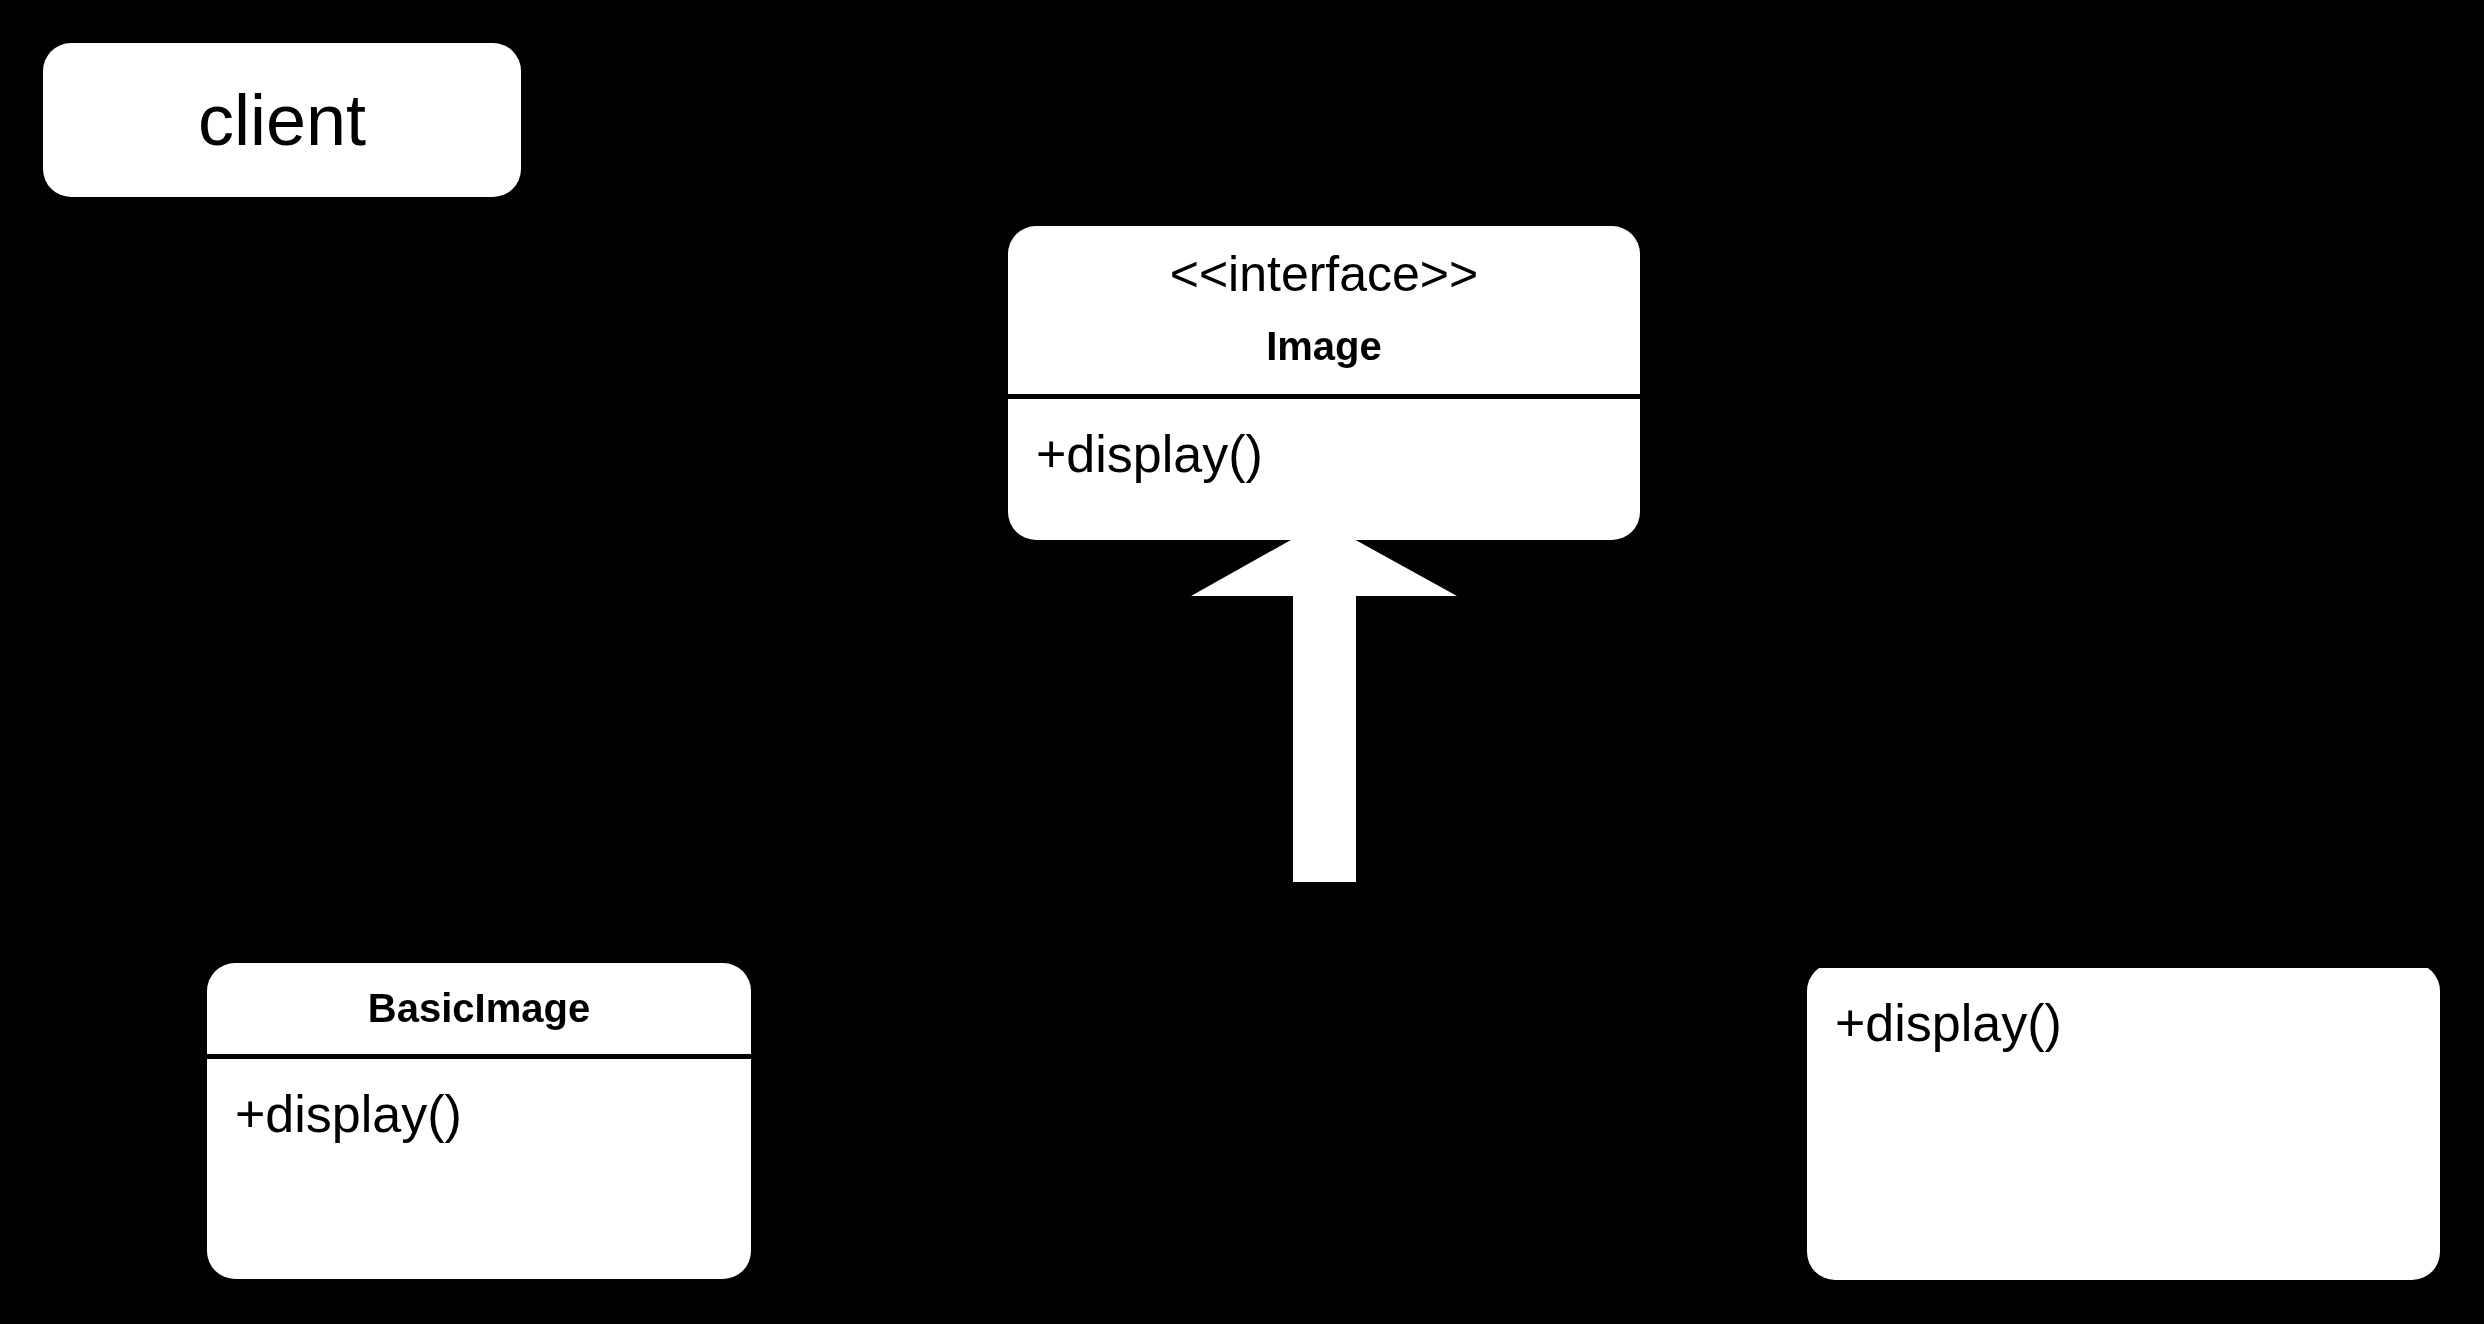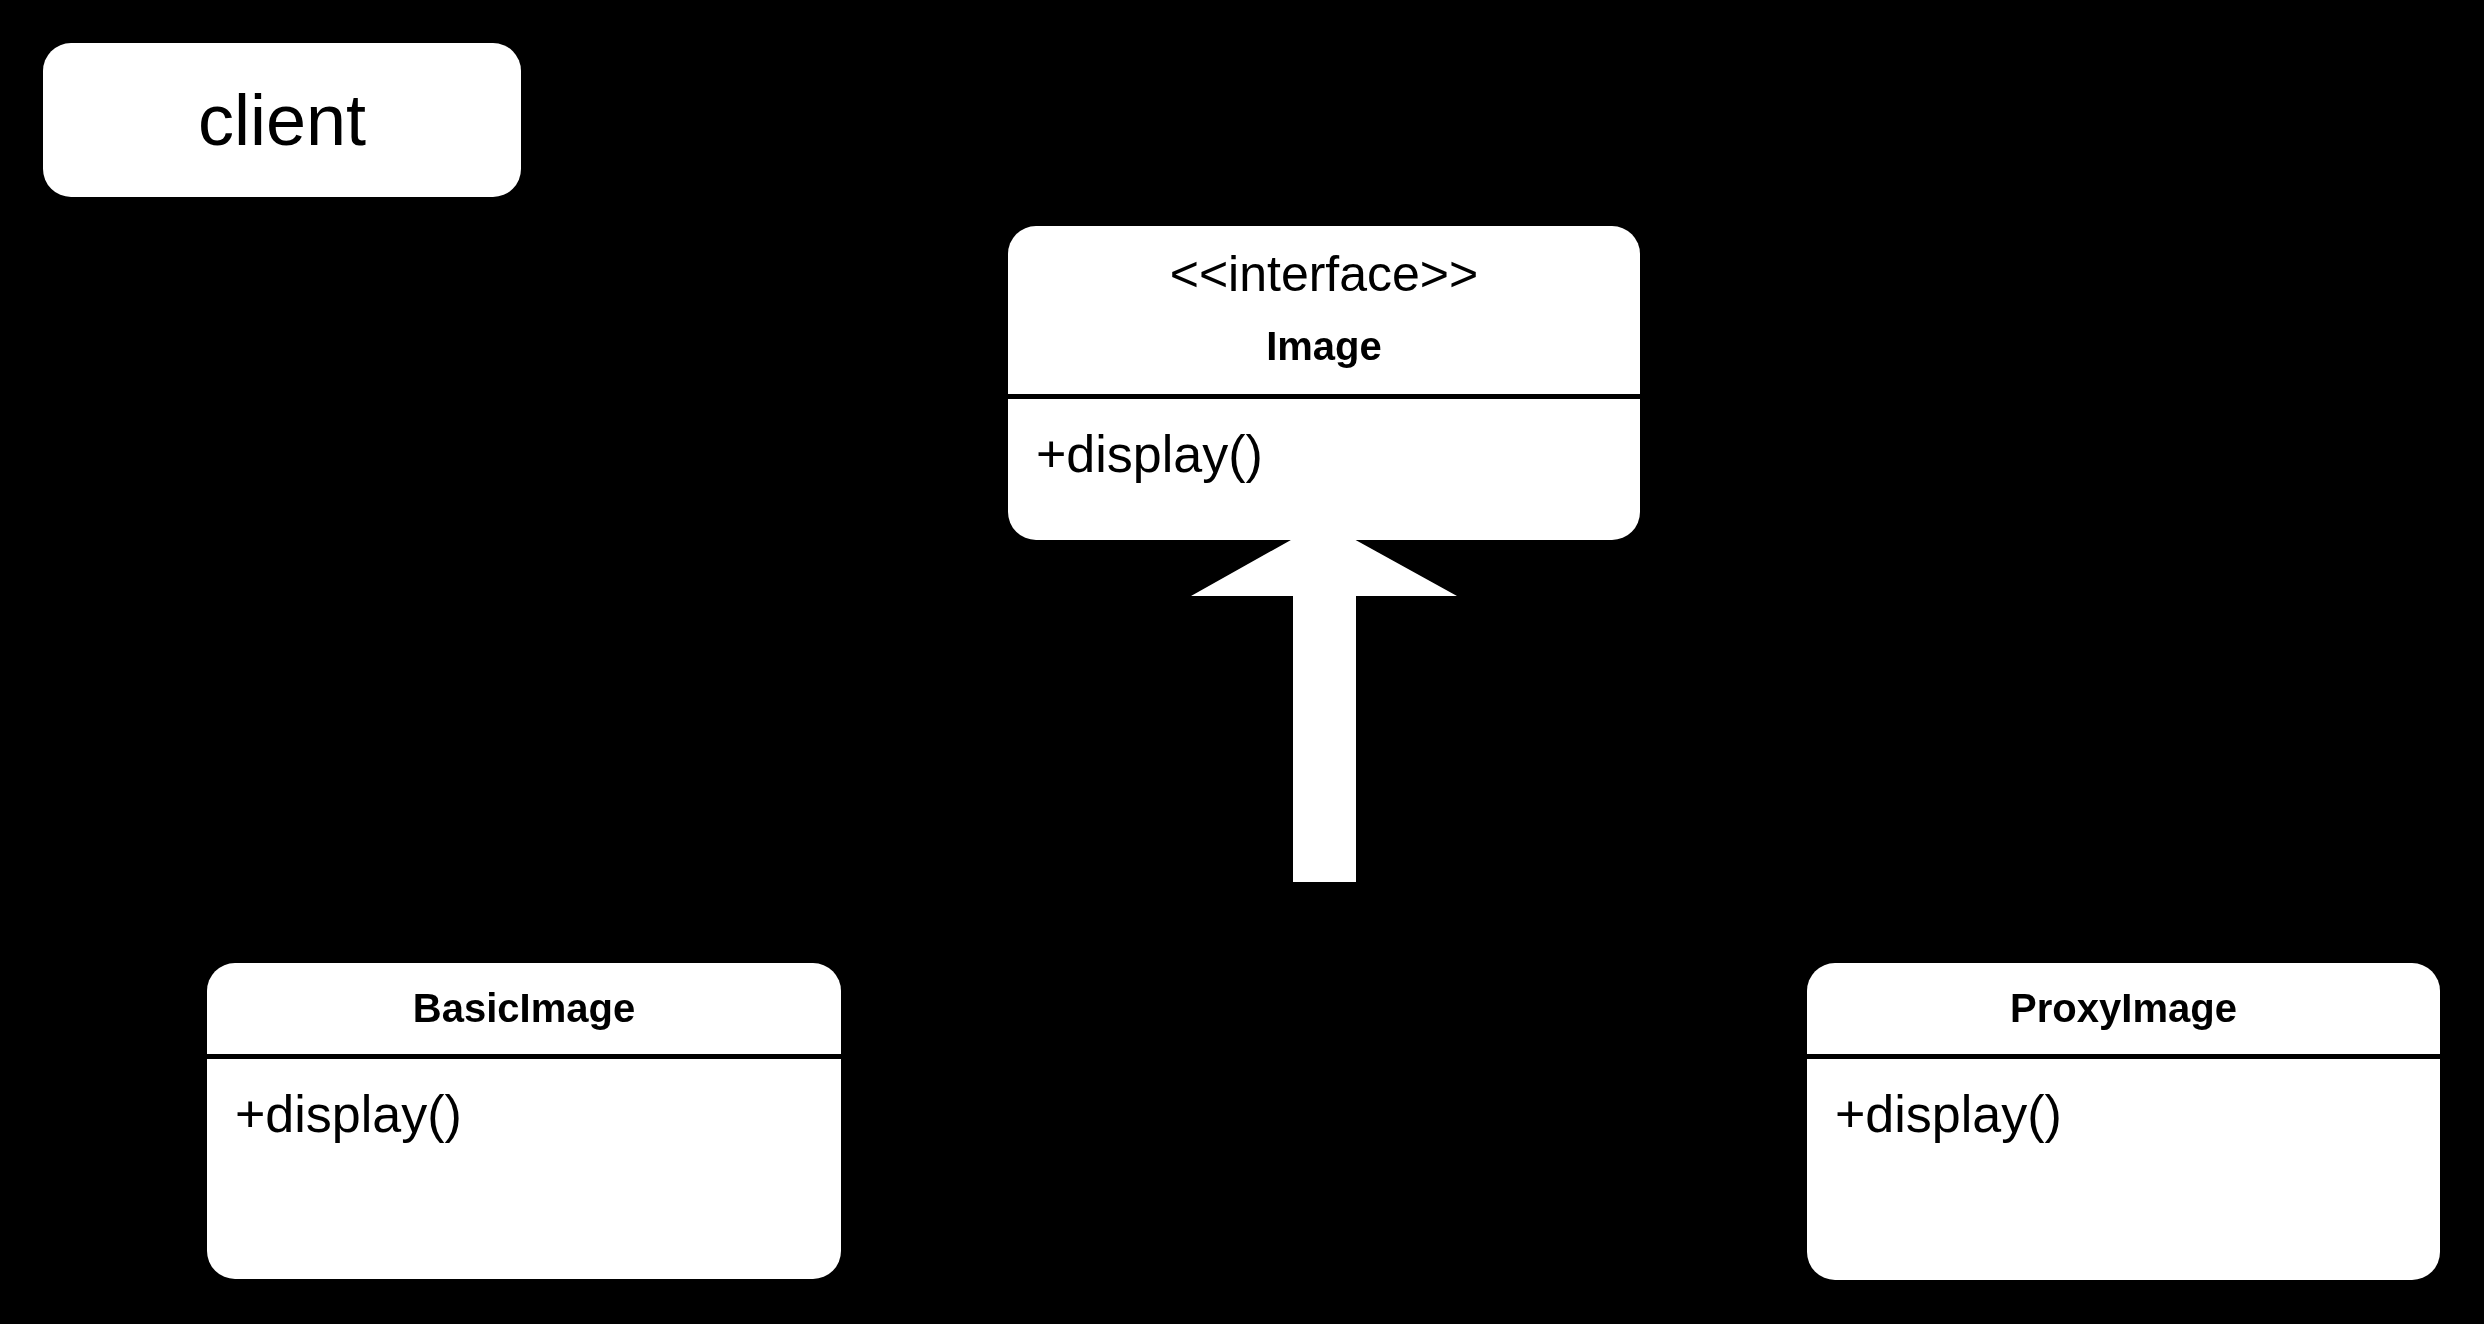--- a/index.html
+++ b/index.html
@@ -31,21 +31,21 @@
     flex-direction: column;
     border-radius: 28px;
   }
   .client-box {
     left: 43px; top: 43px; width: 478px; height: 154px;
     align-items: center;
     justify-content: center;
     font-size: 72px;
   }
   .interface-box { left: 1008px; top: 204px; width: 632px; height: 314px; margin-top: 22px; }
-  .basic-box     { left: 207px;  top: 963px; width: 634px; height: 316px; justify-content: center; }
+  .basic-box     { left: 207px;  top: 963px; width: 544px; height: 316px; justify-content: center; }
   .proxy-box     { left: 1807px; top: 963px; width: 633px; height: 317px; }
   .hdr {
     flex: none;
     display: flex;
     flex-direction: column;
     align-items: center;
     justify-content: center;
     text-align: center;
   }
   .interface-box .hdr { height: 168px; }
@@ -104,22 +104,19 @@
     <div class="hdr">
       <div class="cls">BasicImage</div>
     </div>
     <div class="divider"></div>
     <div class="bdy">
       <div>+display()</div>
     </div>
   </div>
 
   <div class="box proxy-box">
-    <div class="hdr">
-      <div class="cls">ProxyImage</div>
-    </div>
     <div class="divider"></div>
     <div class="bdy">
       <div>+display()</div>
     </div>
   </div>
 
 </div>
 
 </body></html>

